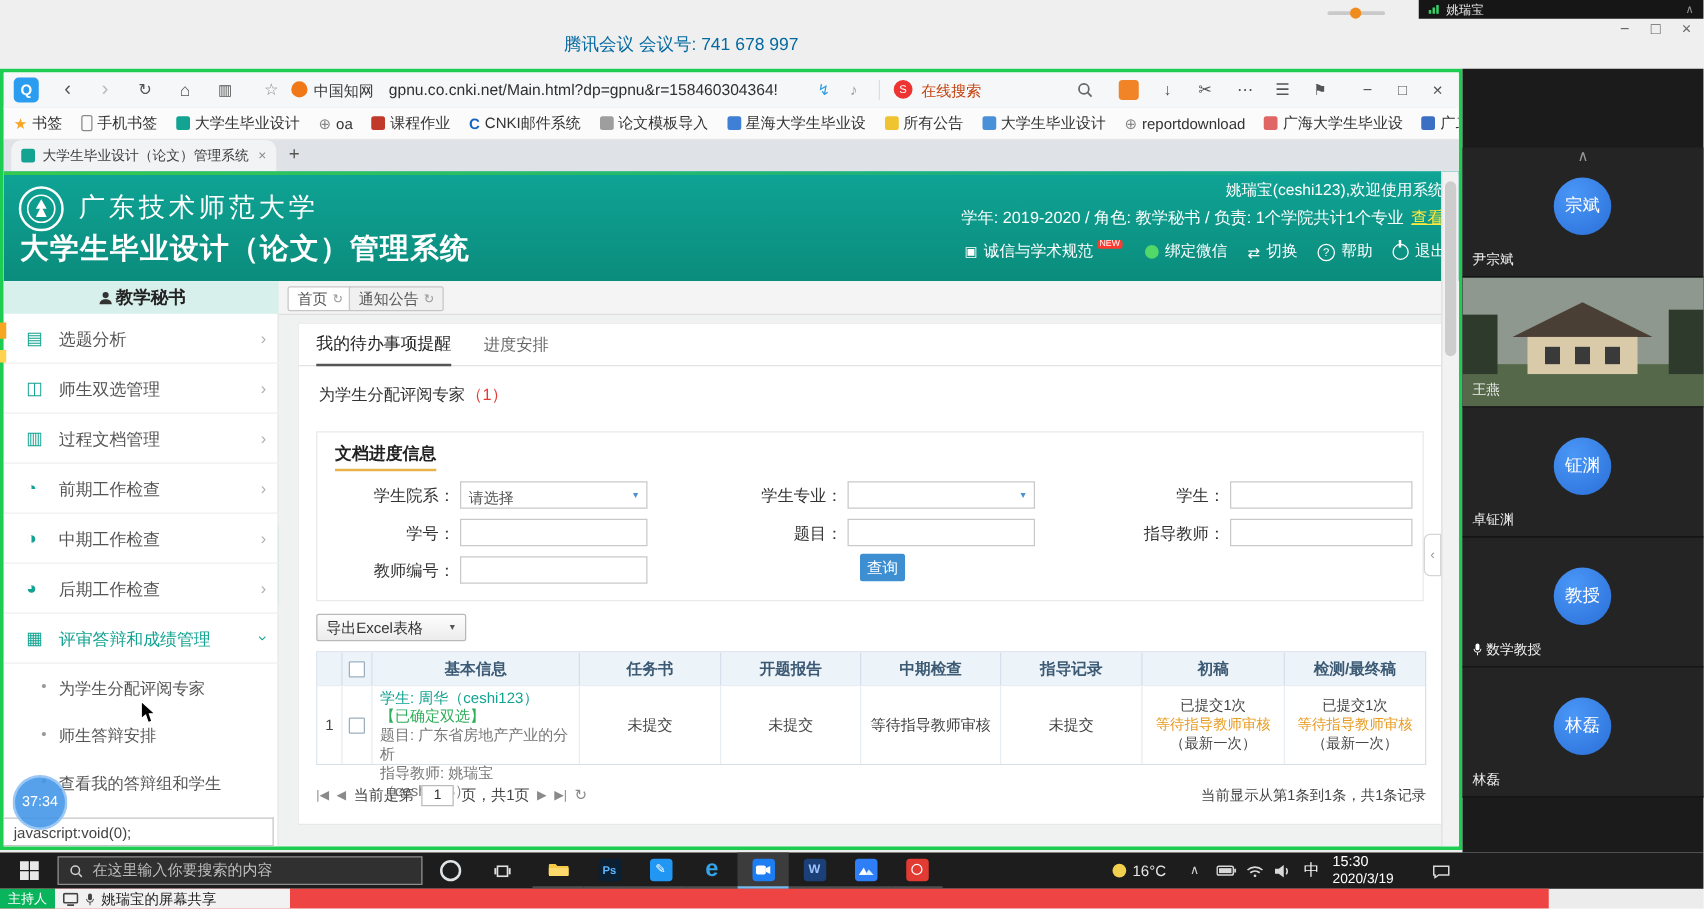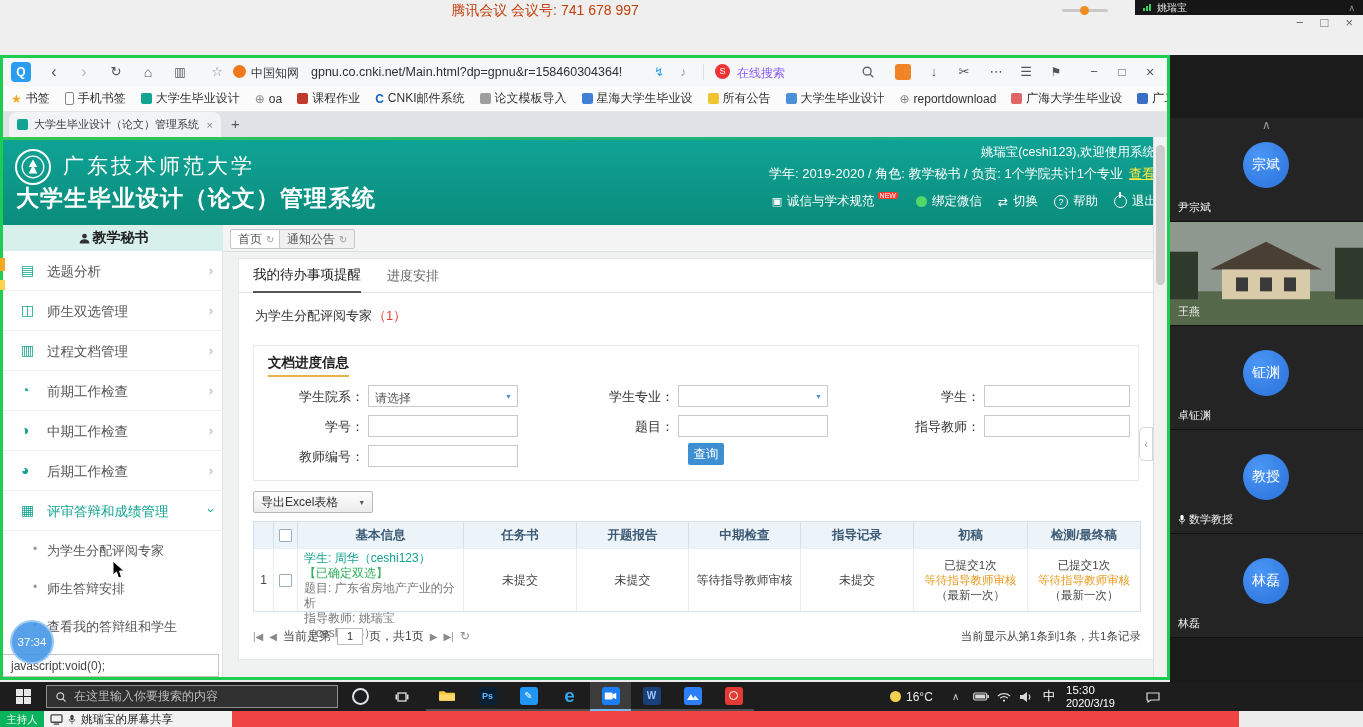--- a/index.html
+++ b/index.html
@@ -2,21 +2,21 @@
 <html><head>
 <meta charset="utf-8">
 <style>
   html,body{margin:0;padding:0}
   #root{position:relative;width:1363px;height:727px;overflow:hidden;background:#ececec;
         font-family:"Liberation Sans","DejaVu Sans",sans-serif;-webkit-font-smoothing:antialiased}
   .abs{position:absolute}
   .flex{display:flex;align-items:center}
   
   #topbar{position:absolute;left:0;top:0;width:1363px;height:55px;background:#efefef}
-  #topbar .title{position:absolute;left:0;top:2px;width:1090px;text-align:center;font-size:14px;color:#c2410c}
+  #topbar .title{position:absolute;left:0;top:27px;width:1090px;text-align:center;font-size:14px;color:#0369a1}
   .winctl{color:#666;font-size:13px;line-height:13px;cursor:default}
   #minibar{position:absolute;right:0;top:0;width:228px;height:15px;background:#161616;display:flex;align-items:center;gap:6px;padding:0 8px;box-sizing:border-box}
   .sigbars{display:flex;align-items:flex-end;gap:1px}
   .sigbars i{display:block;width:2px;background:#37d06a}
   
   #browser{position:absolute;left:0;top:55px;width:1170px;height:625px;box-sizing:border-box;border:3px solid #1dcd52;background:#fff}
   #toolbar{position:absolute;left:0;top:0;width:1164px;height:28px;background:#f6f7f8;border-bottom:1px solid #e3e3e3}
   .tbi{position:absolute;top:0;height:28px;line-height:28px;color:#555;font-size:14px;text-align:center;cursor:default}
   #bmbar{position:absolute;left:0;top:28px;width:1164px;height:26px;background:#fbfbfb;border-bottom:1px solid #e6e6e6;display:flex;align-items:center;gap:15px;padding:0 8px;box-sizing:border-box;font-size:12px;color:#333;white-space:nowrap;overflow:hidden}
   .bm{display:flex;align-items:center;gap:4px}
@@ -137,21 +137,21 @@
       <span class="tbi" style="left:136px;width:18px;font-size:14px">⌂</span>
       <span class="tbi" style="left:168px;width:18px;font-size:12px">▥</span>
       <span class="tbi" style="left:206px;width:16px;font-size:13px;color:#8a8a8a">☆</span>
       <span class="abs" style="left:230px;top:7px;width:13px;height:13px;border-radius:50%;background:#f07818"></span>
       <span class="abs" style="left:248px;top:7px;font-size:12px;color:#3a3a3a">中国知网</span>
       <span class="abs" style="left:308px;top:7px;font-size:12.5px;color:#2f2f2f">gpnu.co.cnki.net/Main.html?dp=gpnu&amp;r=158460304364!</span>
       <span class="tbi" style="left:648px;width:16px;font-size:12px;color:#2e9fe0">↯</span>
       <span class="tbi" style="left:672px;width:16px;font-size:12px;color:#9a9a9a">♪</span>
       <span class="abs" style="left:700px;top:6px;width:1px;height:16px;background:#ddd"></span>
       <span class="abs" style="left:712px;top:6px;width:15px;height:15px;border-radius:50%;background:#e33;color:#fff;font-size:9px;text-align:center;line-height:15px">S</span>
-      <span class="abs" style="left:734px;top:7px;font-size:12px;color:#8b5cf6">在线搜索</span>
+      <span class="abs" style="left:734px;top:7px;font-size:12px;color:#c2410c">在线搜索</span>
       <span class="abs" style="left:858px;top:7px"><svg width="14" height="14" viewBox="0 0 16 16">
             <circle cx="7" cy="7" r="4.5" fill="none" stroke="#666" stroke-width="1.6"></circle>
             <line x1="10.5" y1="10.5" x2="14" y2="14" stroke="#666" stroke-width="1.6"></line>
           </svg></span>
       <span class="abs" style="left:892px;top:6px;width:16px;height:16px;border-radius:3px;background:#f08426"></span>
       <span class="tbi" style="left:922px;width:18px;font-size:13px">↓</span>
       <span class="tbi" style="left:952px;width:18px;font-size:13px">✂</span>
       <span class="tbi" style="left:984px;width:18px;font-size:13px">⋯</span>
       <span class="tbi" style="left:1014px;width:18px;font-size:13px">☰</span>
       <span class="tbi" style="left:1044px;width:18px;font-size:12px">⚑</span>

